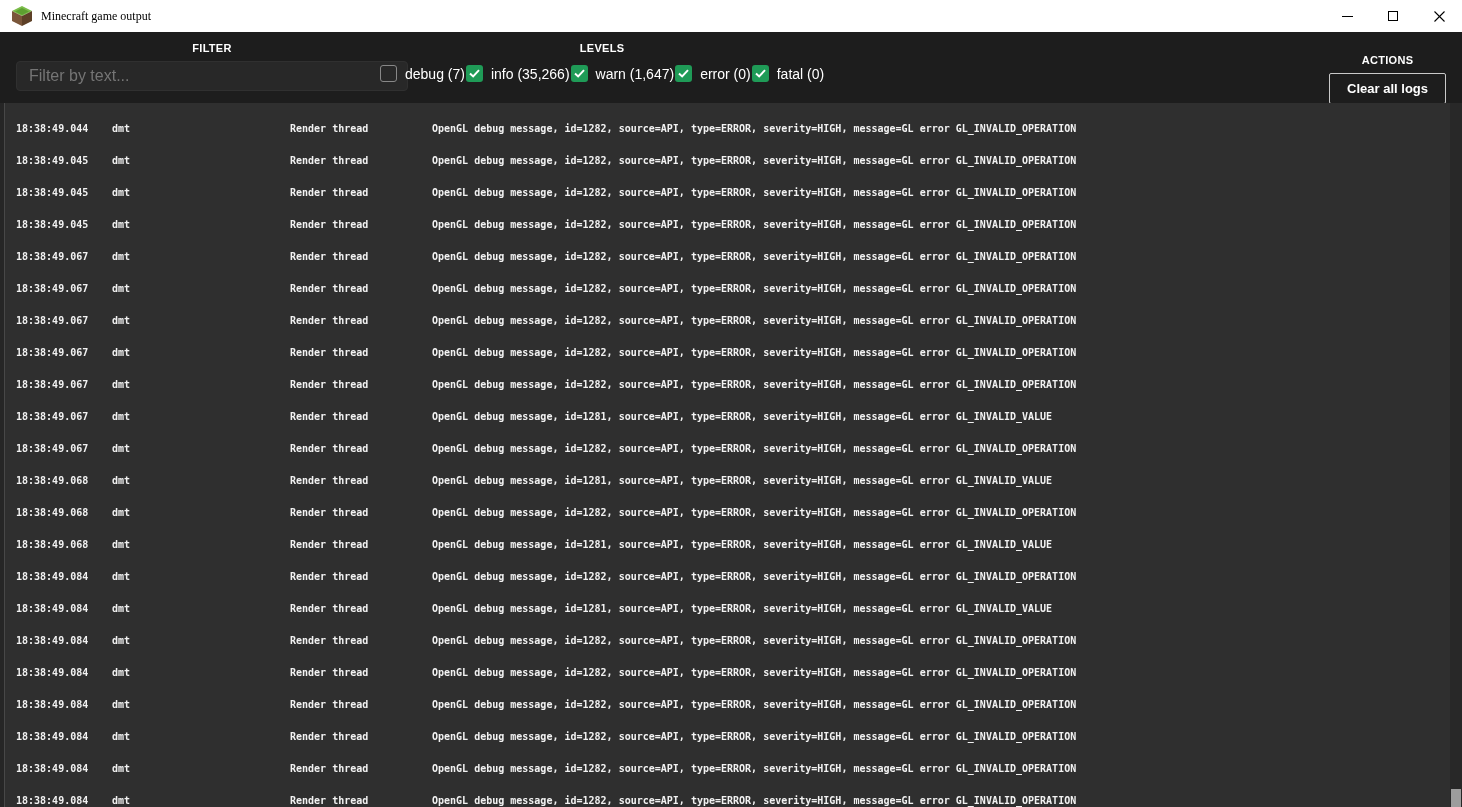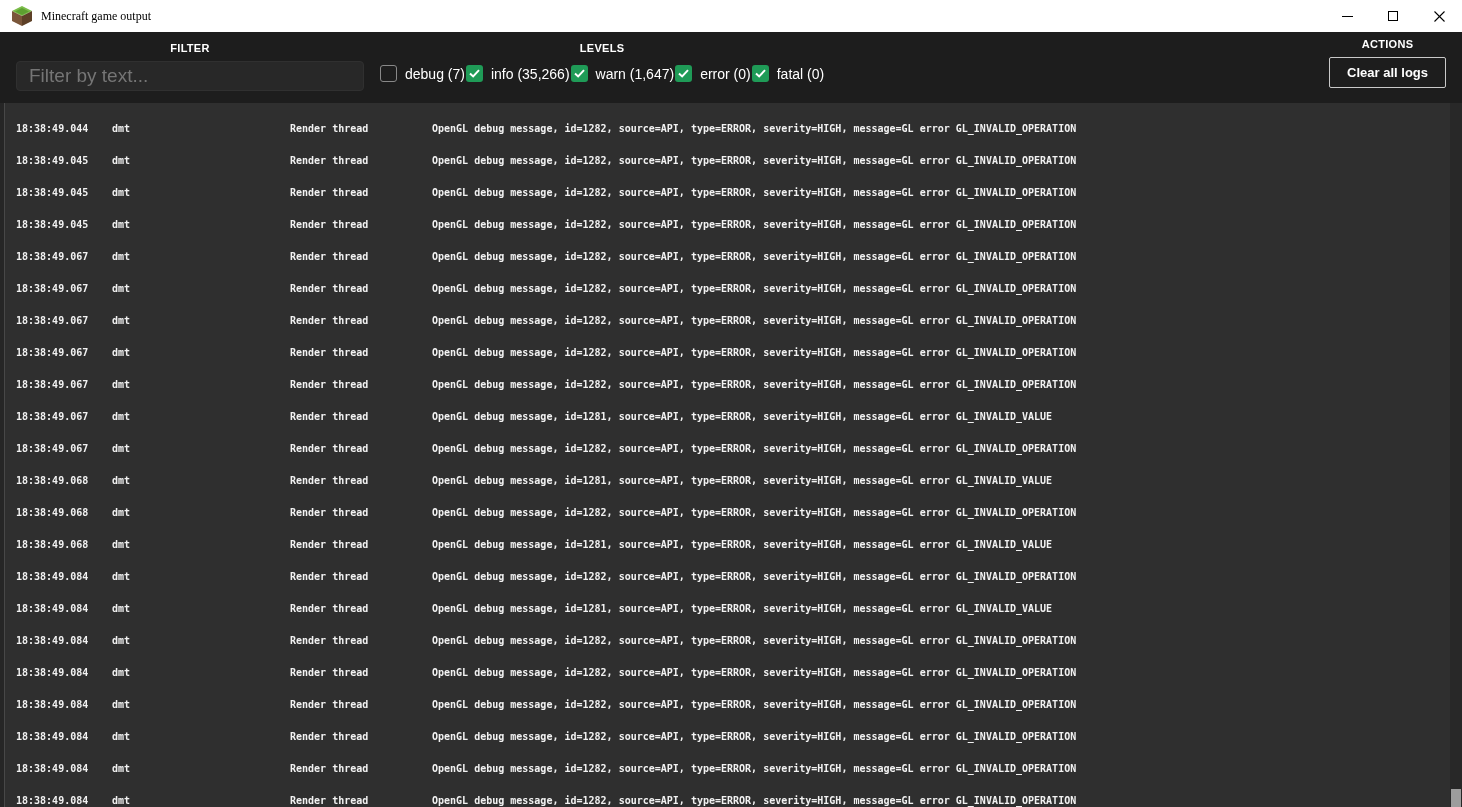--- a/index.html
+++ b/index.html
@@ -27,39 +27,39 @@
 
   
   .header{
     position:absolute;top:32px;left:0;right:0;height:71px;background:#1d1d1d;
   }
   .section-label{
     font-size:11px;font-weight:bold;color:#ffffff;letter-spacing:.3px;height:14px;text-align:center;
   }
   .filter-section{position:absolute;left:16px;top:10px;}
   .filter-input{
-    display:block;margin-top:5px;width:348px;height:30px;box-sizing:border-box;
+    display:block;margin-top:5px;width:392px;height:30px;box-sizing:border-box;
     background:#282828;border:1px solid #303030;border-radius:4px;
-    color:#dddddd;padding:0 12px;font-size:19px;outline:none;
+    color:#dddddd;padding:0 12px;font-size:16px;outline:none;
     font-family:"Liberation Sans",sans-serif;
   }
   .filter-input::placeholder{color:#757575;}
 
   .levels-section{position:absolute;left:380px;top:10px;}
   .levels-row{display:flex;gap:1px;margin-top:9px;align-items:center;}
   .level-item{display:flex;align-items:center;gap:8px;cursor:pointer;}
   .checkbox{
     width:17px;height:17px;border-radius:3px;box-sizing:border-box;flex:0 0 auto;
     display:flex;align-items:center;justify-content:center;
   }
   .checkbox.unchecked{border:1px solid #888888;background:transparent;}
   .checkbox.checked{background:var(--green,#1f9b57);}
   .level-label{color:#ffffff;font-size:14px;white-space:nowrap;}
 
-  .actions-section{position:absolute;right:16px;top:6px;}
+  .actions-section{position:absolute;right:16px;top:22px;}
   .clear-btn{
     display:block;margin-top:5px;height:31px;padding:0 17px;box-sizing:border-box;
     background:transparent;border:1px solid #c9c9c9;border-radius:2px;
     color:#ffffff;font-weight:bold;font-size:13px;cursor:pointer;
     font-family:"Liberation Sans",sans-serif;
   }
 
   
   .log-area{
     position:absolute;top:103px;bottom:0;left:0;right:0;

